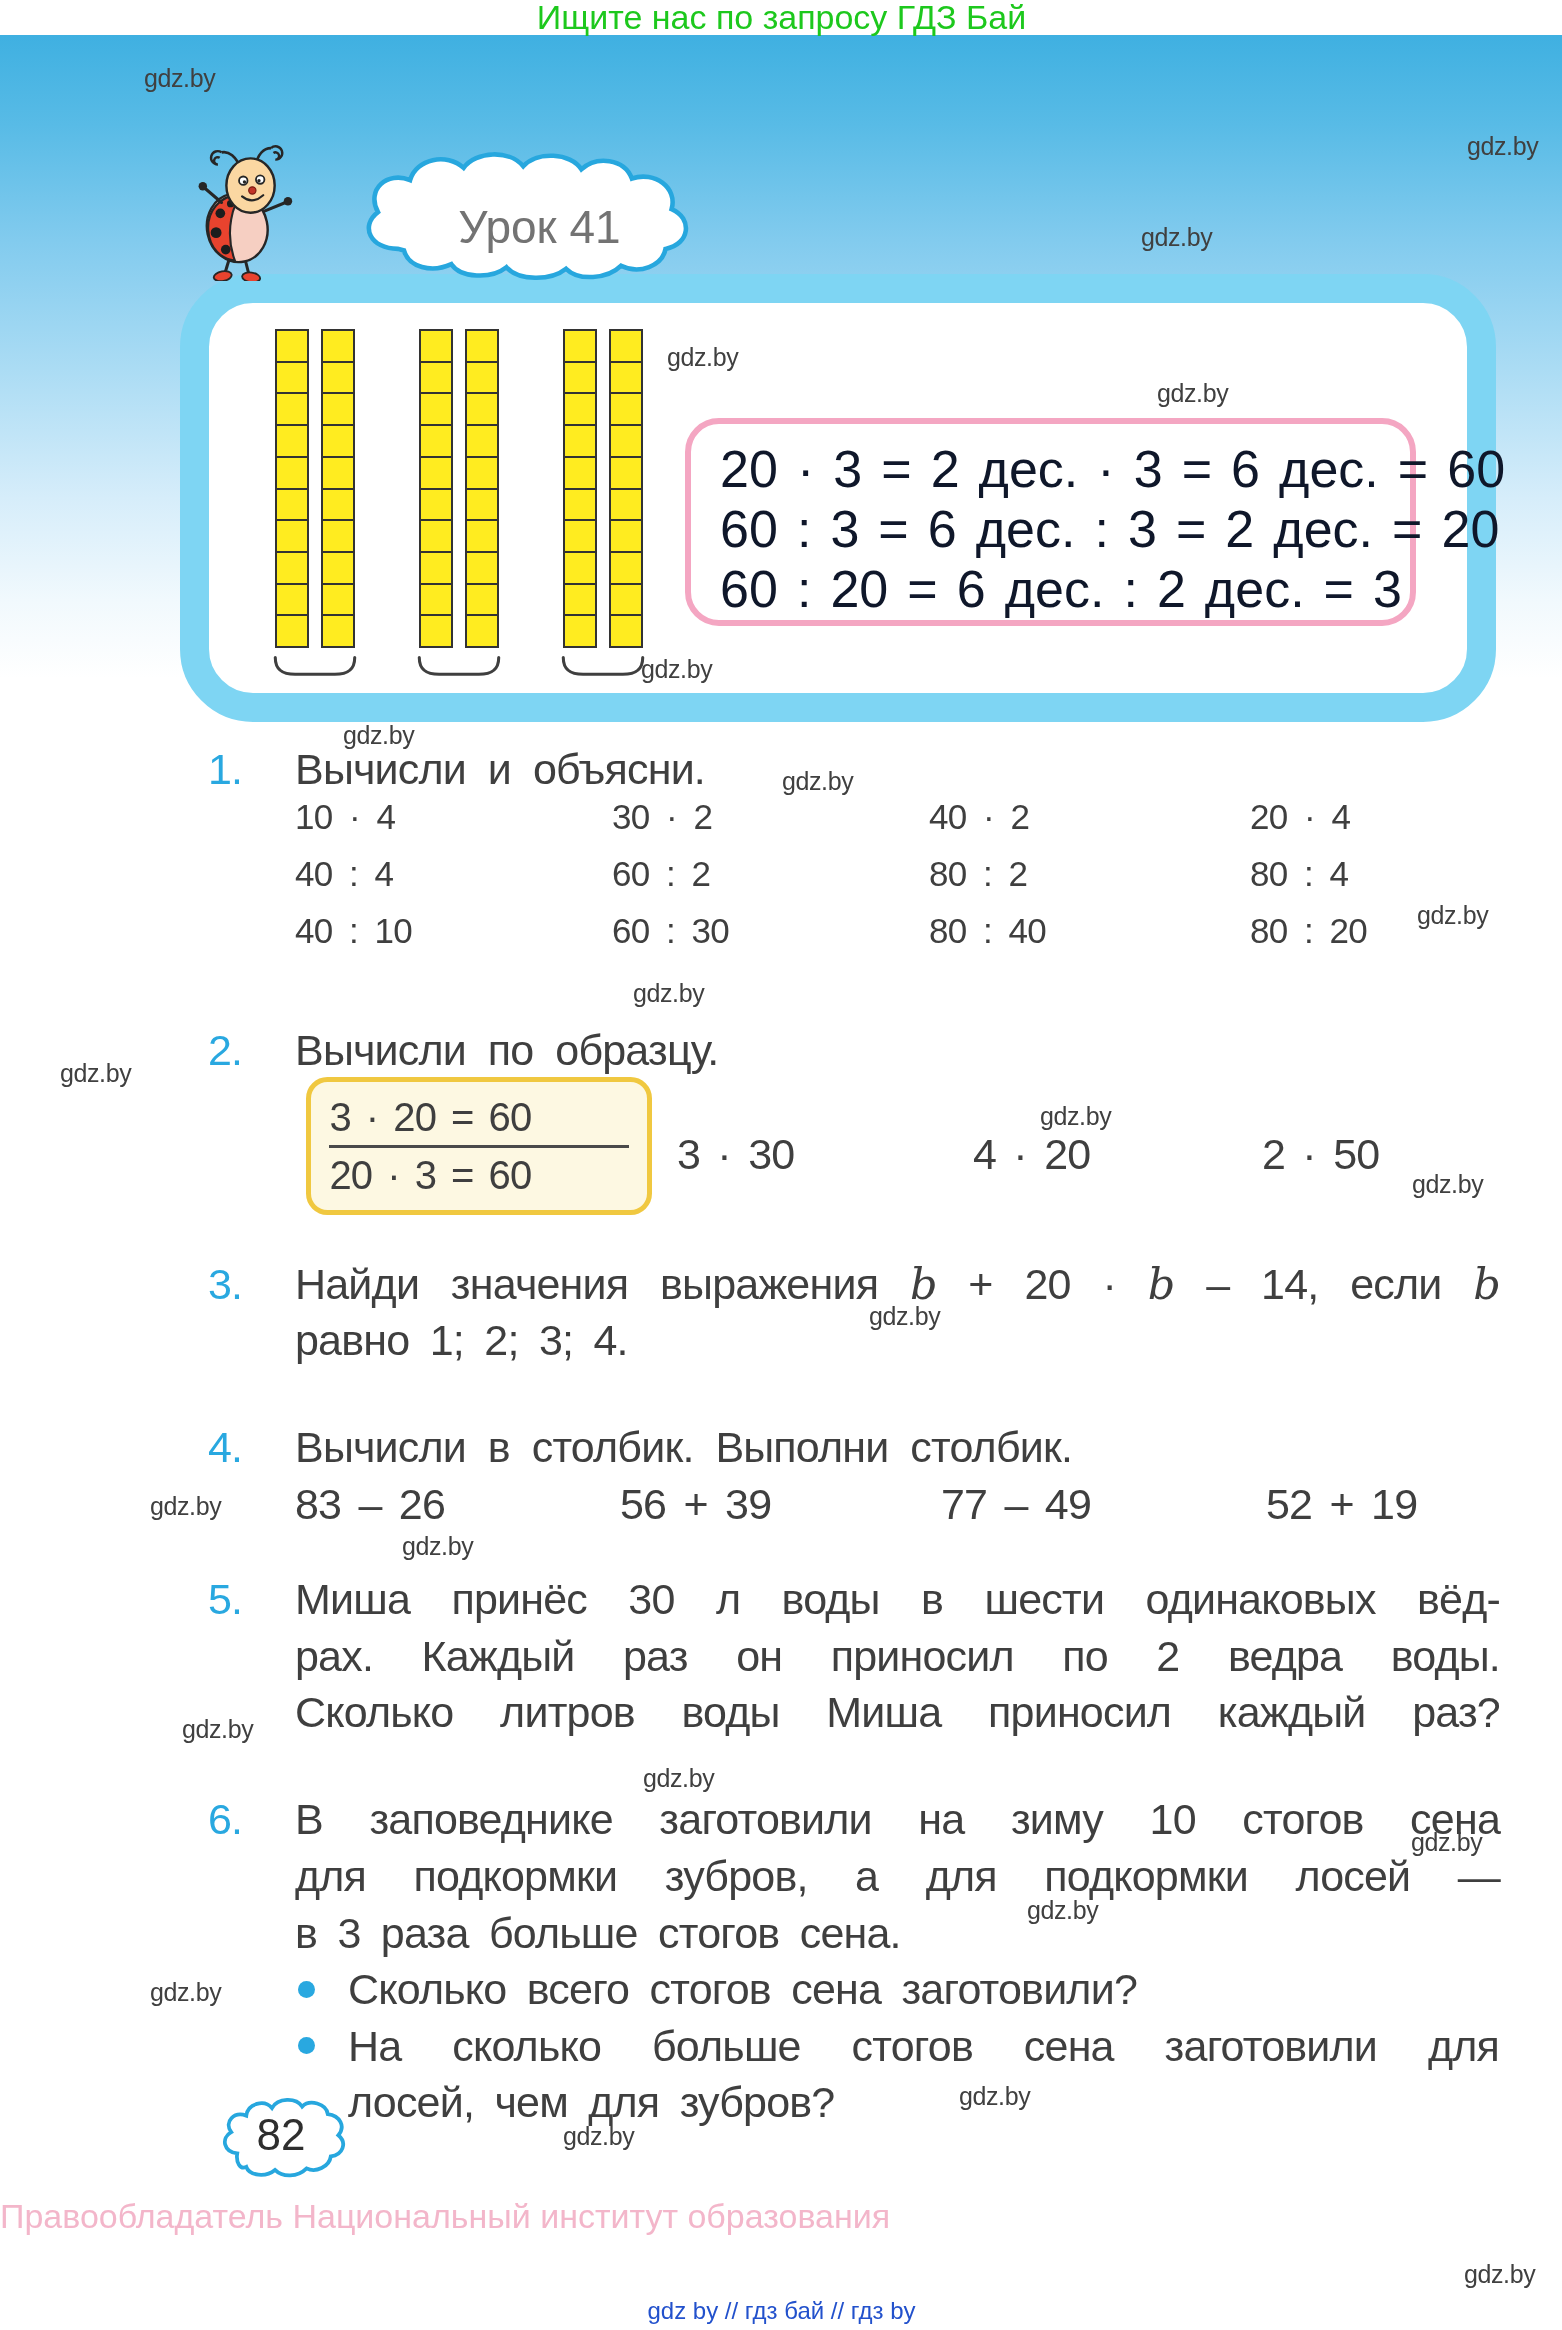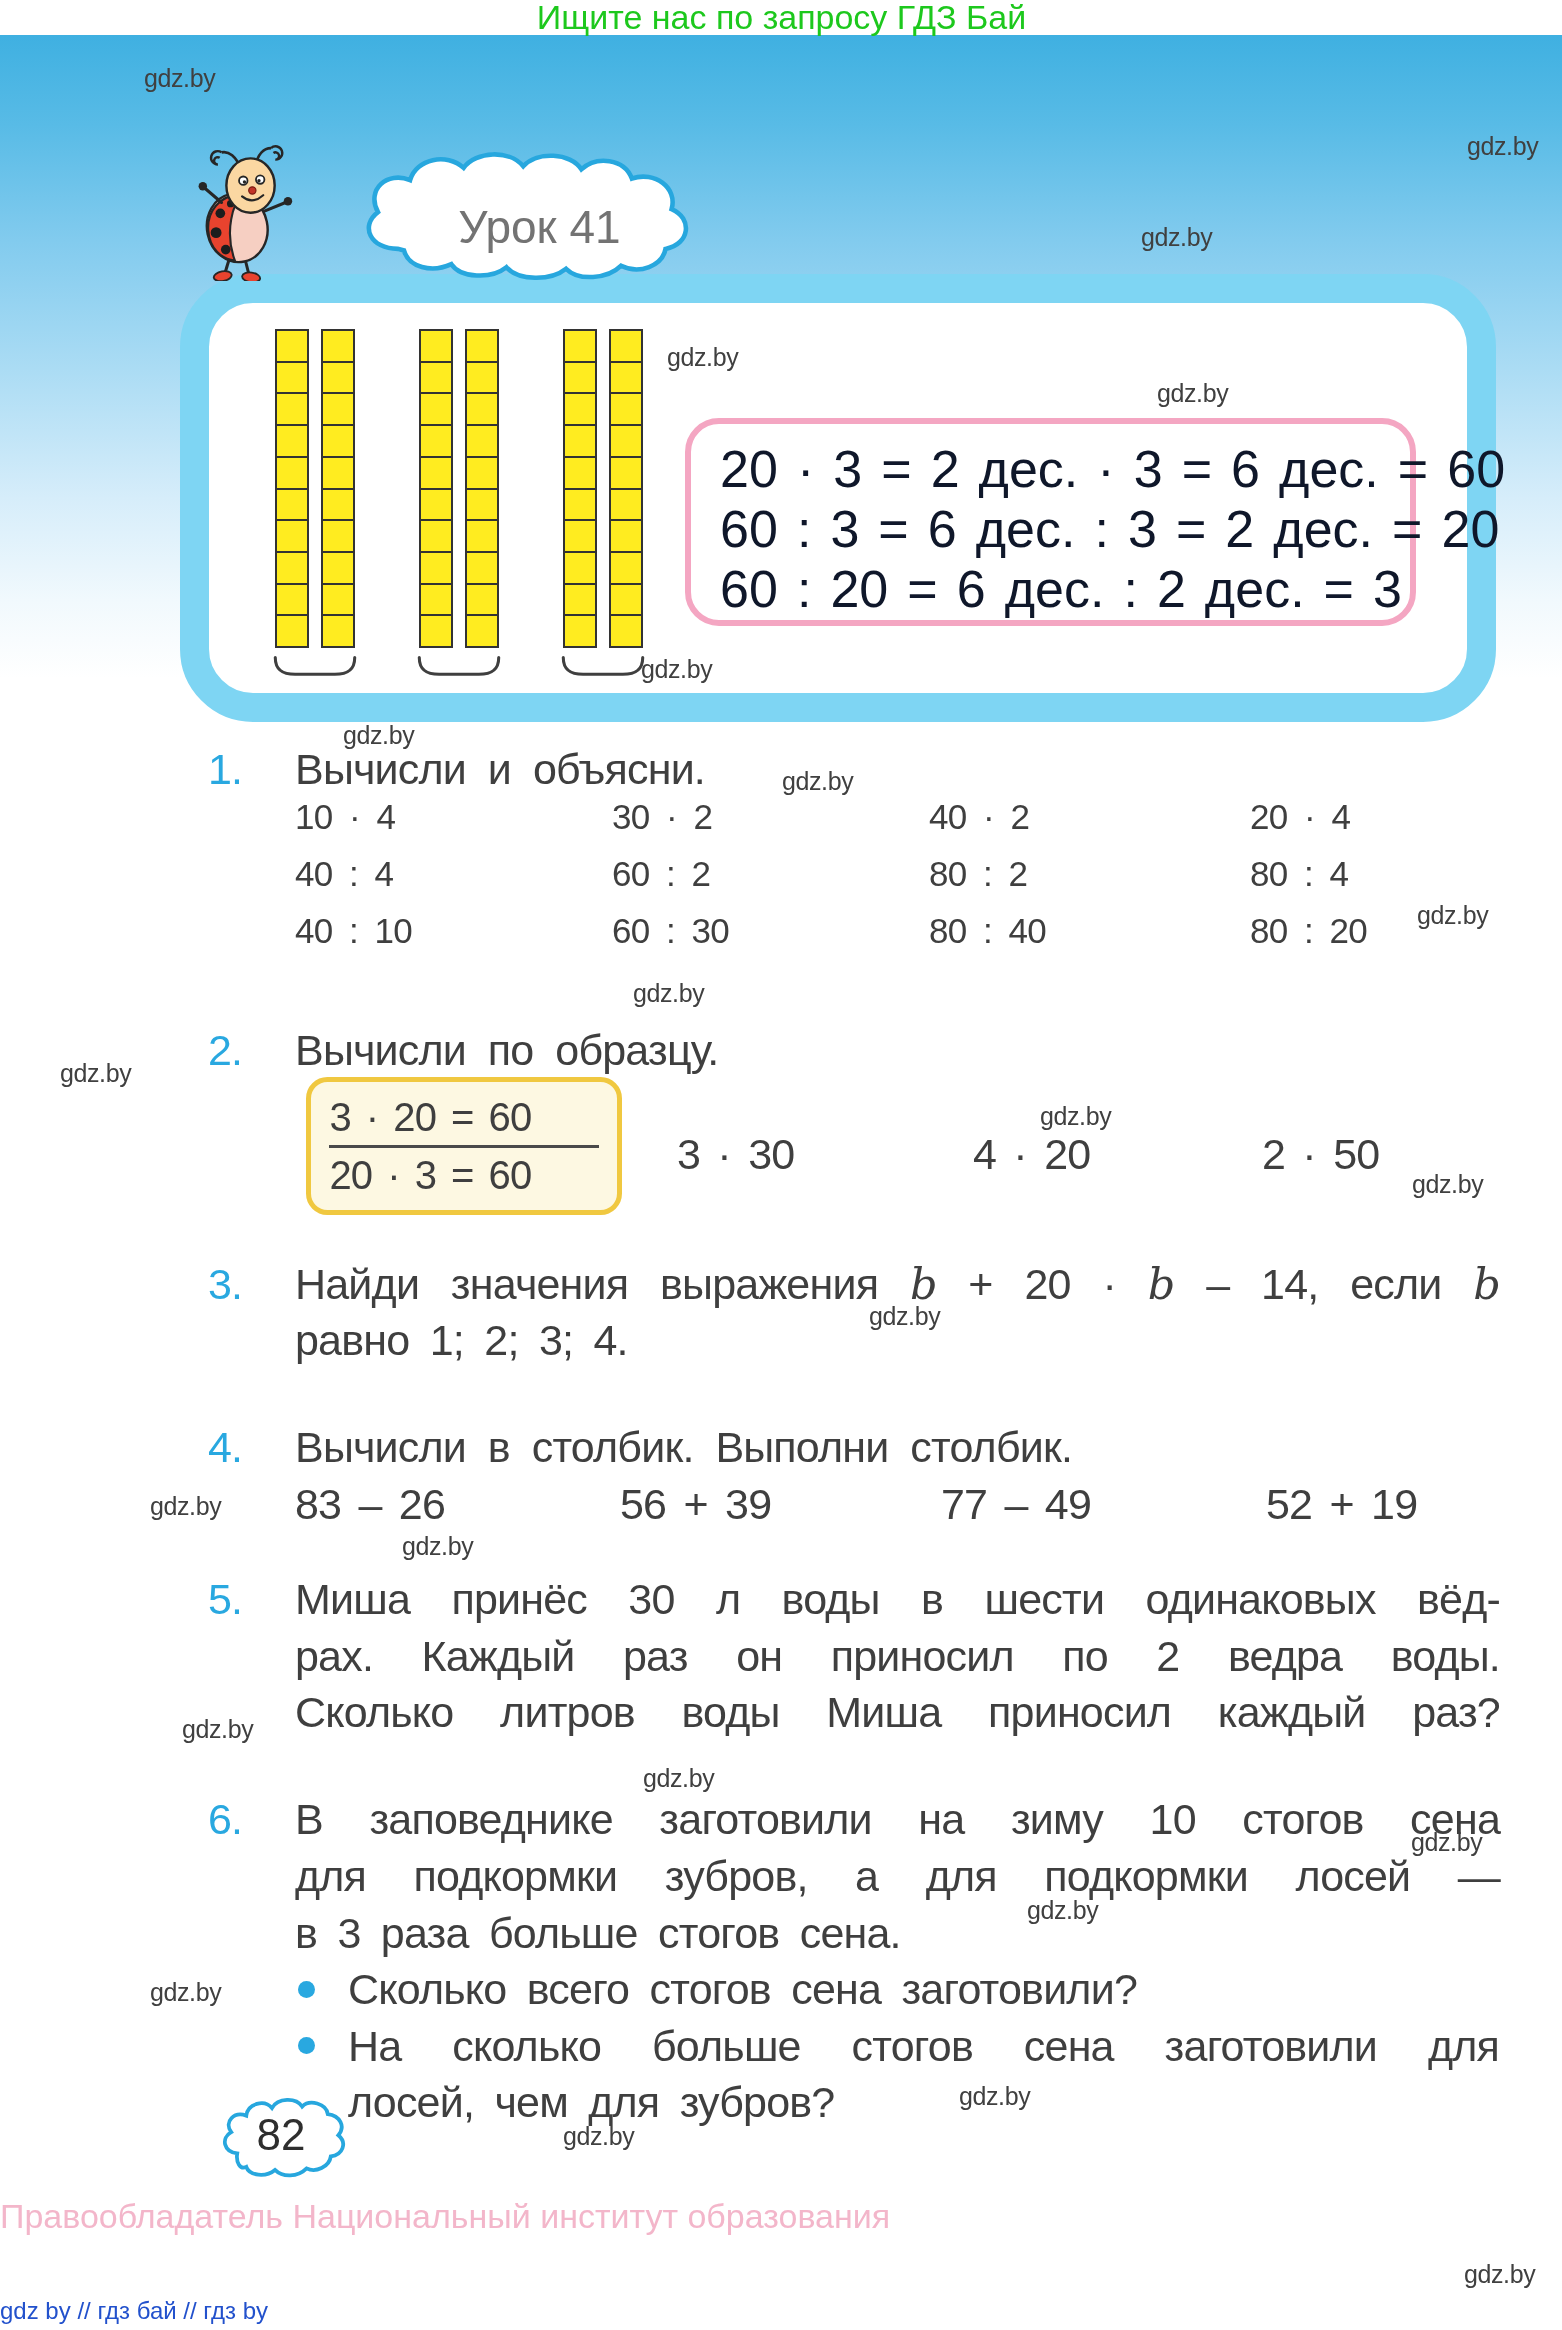--- a/index.html
+++ b/index.html
@@ -78,21 +78,21 @@
   .var { font-family:"DejaVu Serif", serif; font-style:italic; }
   .grid1 {
     position:absolute; left:295px; top:788px; z-index:4;
     display:grid; grid-template-columns:317px 317px 321px 1fr; grid-auto-rows:57px;
   }
   .grid1 span {
     font-size:35px; line-height:57px; letter-spacing:-0.8px; word-spacing:7.7px;
     white-space:nowrap;
   }
   .ex-box {
-    position:absolute; left:306px; top:1077px; width:316px; z-index:4;
+    position:absolute; left:306px; top:1077px; width:346px; z-index:4;
     background:#fdf8e2; border:5.4px solid #f0c840; border-radius:21.4px;
     padding:7.7px 0;
   }
   .ex-box .bl {
     margin:0 18.4px; font-size:40px; line-height:55px; white-space:nowrap;
     word-spacing:4.6px; letter-spacing:-0.8px;
   }
   .ex-box .bl.second { border-top:3.1px solid #4a4a4a; }
   .bullet-dot {
     position:absolute; width:17px; height:17px; border-radius:50%;
@@ -103,21 +103,21 @@
   .page-num {
     position:absolute; left:213px; top:2110px; width:136px; z-index:3;
     text-align:center; font-size:44px; color:#2e2e2e;
   }
   .copyright {
     position:absolute; left:0; top:2197px; width:1563px; z-index:2;
     text-align:left; font-size:34px; color:#f3b6ca; letter-spacing:0;
   }
   .links {
     position:absolute; left:0; top:2297px; width:1563px; z-index:2;
-    text-align:left; font-size:24px; color:#2251cc; cursor:pointer;
+    text-align:center; font-size:24px; color:#2251cc; cursor:pointer;
   }
 </style>
 </head>
 <body>
 
 <div class="page">
 
   <div class="promo">
     <span>Ищите нас по запросу ГДЗ Бай</span>
   </div>

